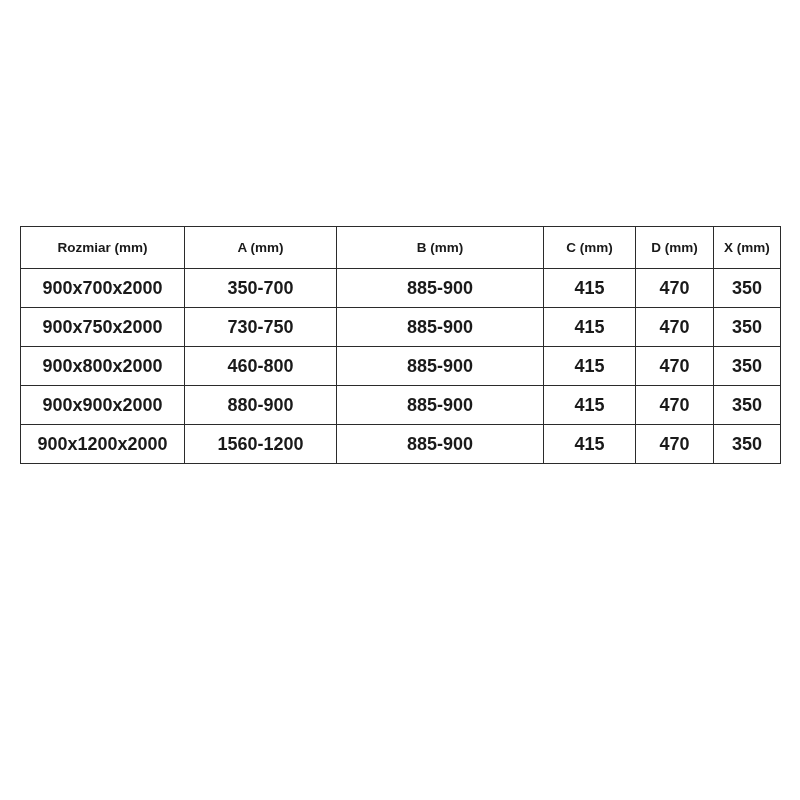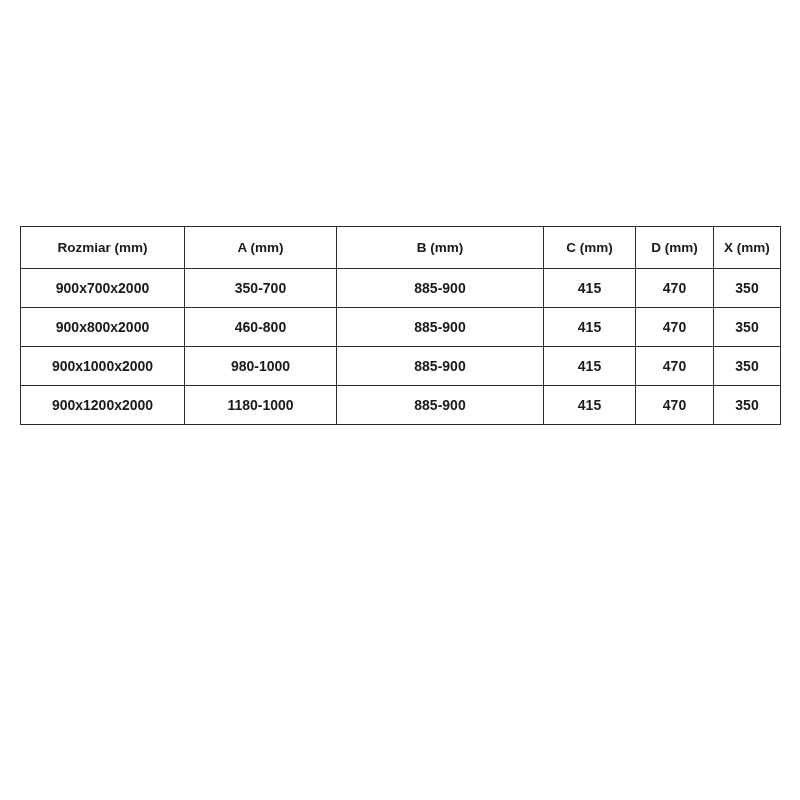--- a/index.html
+++ b/index.html
@@ -31,21 +31,21 @@
   }
   table.spec {
     border-collapse: collapse;
     width: 760px;
     table-layout: fixed;
   }
   table.spec td, table.spec th {
     border: 1px solid #2b2b2b;
     text-align: center;
     vertical-align: middle;
-    font-size: 14px;
+    font-size: 18px;
     font-weight: bold;
     height: 38px;
     padding: 0 2px;
     color: #1a1a1a;
     background: #ffffff;
     white-space: nowrap;
   }
   table.spec thead th {
     height: 41px;
     font-size: 13.5px;
@@ -85,38 +85,46 @@
       <tbody>
         <tr>
           <td>900x700x2000</td>
           <td>350-700</td>
           <td>885-900</td>
           <td>415</td>
           <td>470</td>
           <td>350</td>
         </tr>
         <tr>
+          <td>900x750x2000</td>
+          <td>730-750</td>
+          <td>885-900</td>
+          <td>415</td>
+          <td>470</td>
+          <td>350</td>
+        </tr>
+        <tr>
           <td>900x800x2000</td>
           <td>460-800</td>
           <td>885-900</td>
           <td>415</td>
           <td>470</td>
           <td>350</td>
         </tr>
         <tr>
-          <td>900x1000x2000</td>
-          <td>980-1000</td>
+          <td>900x900x2000</td>
+          <td>880-900</td>
           <td>885-900</td>
           <td>415</td>
           <td>470</td>
           <td>350</td>
         </tr>
         <tr>
           <td>900x1200x2000</td>
-          <td>1180-1000</td>
+          <td>1560-1200</td>
           <td>885-900</td>
           <td>415</td>
           <td>470</td>
           <td>350</td>
         </tr>
       </tbody>
     </table>
   </div>
 </div>
 

